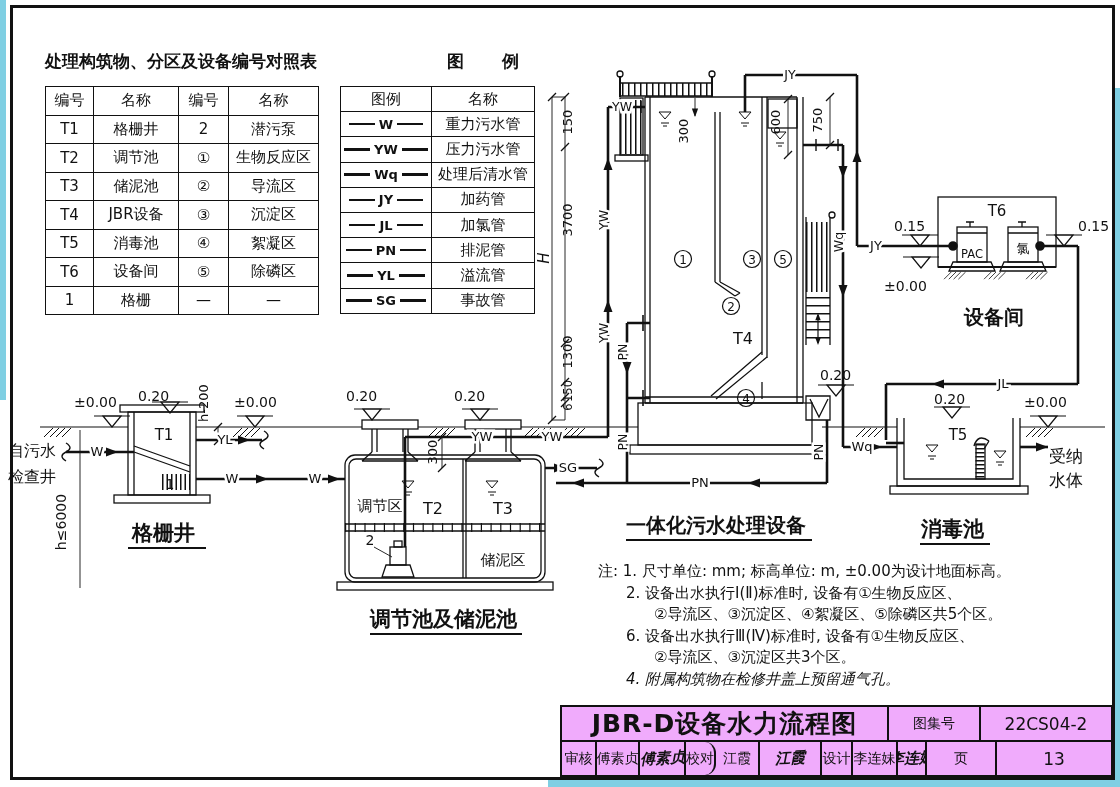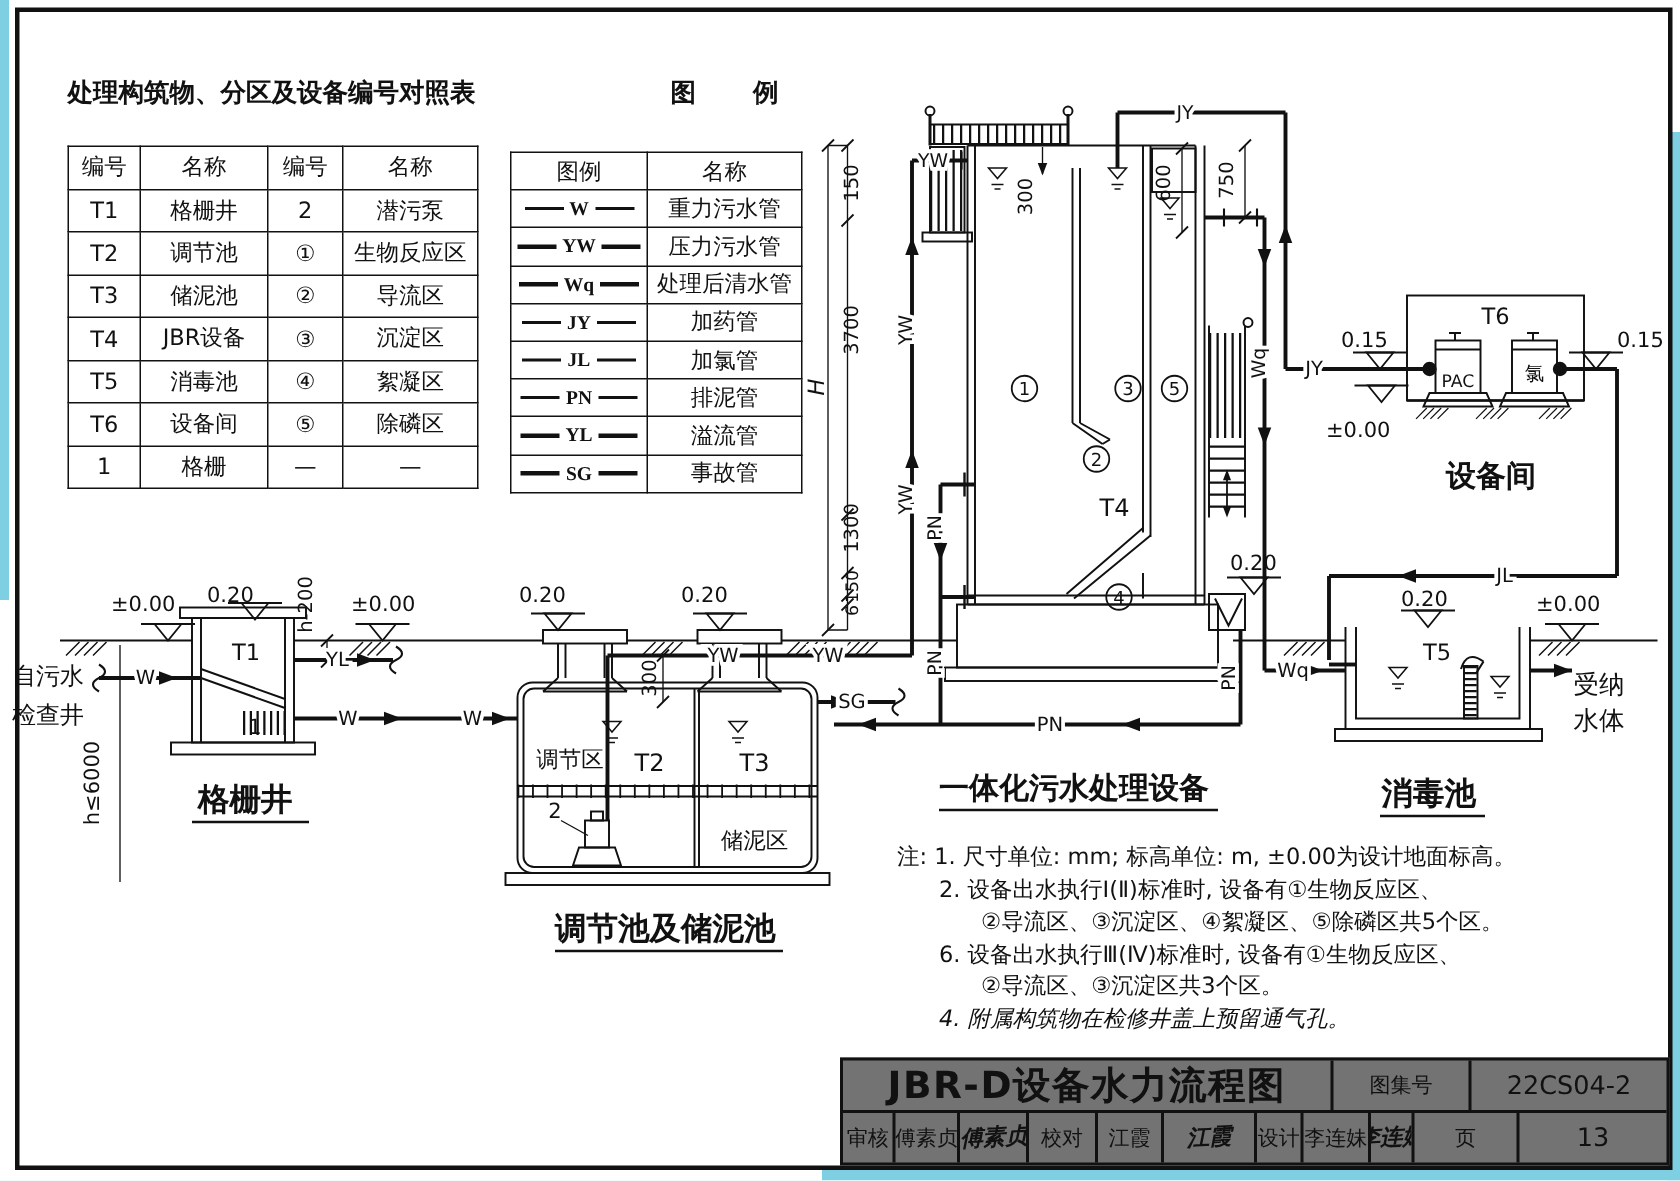--- a/index.html
+++ b/index.html
@@ -16,21 +16,21 @@
   .cmp td,.cmp th{height:27.5px;}
   .lgd td,.lgd th{height:24.2px;}
   .sym{display:flex;align-items:center;justify-content:center;gap:4px;}
   .sym .ln{display:inline-block;height:2.4px;background:#111;width:26px;}
   .sym .cd{font-size:13px;font-weight:bold;}
   
   .notes{position:absolute;left:598px;top:561px;width:440px;font-size:15px;line-height:21.5px;color:#111;}
   .notes div{white-space:nowrap;}
   
   .tb{position:absolute;left:560px;top:705px;width:553px;height:72px;border:2.5px solid #111;
-      box-sizing:border-box;display:flex;flex-direction:column;background:#737373;}
+      box-sizing:border-box;display:flex;flex-direction:column;background:#f0abfc;}
   .tb-row{display:flex;flex:1;min-height:0;}
   .tb-row.top{border-bottom:2px solid #111;}
   .tb-cell{border-right:2px solid #111;display:flex;align-items:center;justify-content:center;
       font-size:14px;white-space:nowrap;overflow:hidden;box-sizing:border-box;}
   .tb-cell:last-child{border-right:none;}
   .tb-title{font-size:25px;font-weight:bold;letter-spacing:1px;}
   .tb-num{font-size:17px;}
   .sig{font-style:italic;font-weight:bold;font-size:15px;transform:rotate(-3deg);}
   svg{position:absolute;left:0;top:0;}
   svg text{font-family:"DejaVu Sans","Liberation Sans",sans-serif;fill:#111;}
@@ -40,21 +40,21 @@
 <body>
 
 <div class="sheet">
   <div class="edge" style="left:0;top:0;width:6px;height:400px;"></div>
   <div class="edge" style="left:1112px;top:88px;width:8px;height:699px;"></div>
   <div class="edge" style="left:548px;top:779px;width:572px;height:8px;"></div>
   <div class="frame"></div>
 
   <div class="tblwrap" style="left:45px;top:50px;">
     <div class="tbl-title">处理构筑物、分区及设备编号对照表</div>
-    <table class="dt cmp" style="width:273px;margin-top:24px;">
+    <table class="dt cmp" style="width:273px;margin-top:13px;">
       <colgroup>
           <col style="width:48px">
           <col style="width:85px">
           <col style="width:50px">
           <col style="width:90px">
         </colgroup>
       <tbody>
           <tr>
             <th>编号</th>
             <th>名称</th>
@@ -102,21 +102,21 @@
             <td>格栅</td>
             <td>—</td>
             <td>—</td>
           </tr>
         </tbody>
     </table>
   </div>
 
   <div class="tblwrap" style="left:340px;top:50px;">
     <div class="tbl-title" style="text-align:right;letter-spacing:16px;padding-left:16px;">图  例</div>
-    <table class="dt lgd" style="width:194px;margin-top:28px;font-family:Liberation Serif, serif;">
+    <table class="dt lgd" style="width:194px;margin-top:13px;">
       <colgroup>
           <col style="width:91px">
           <col style="width:103px">
         </colgroup>
       <tbody>
           <tr>
             <th>图例</th>
             <th>名称</th>
           </tr>
           <tr>
@@ -217,21 +217,21 @@
       <div class="tb-cell tb-title" style="flex:1;">JBR-D设备水力流程图</div>
       <div class="tb-cell" style="width:92px;">图集号</div>
       <div class="tb-cell tb-num" style="width:130px;">22CS04-2</div>
     </div>
     <div class="tb-row">
         <div class="tb-cell" style="width: 35px;">审核</div>
         <div class="tb-cell" style="width: 43px;">傅素贞</div>
         <div class="tb-cell" style="width: 46px;">
           <span class="sig">傅素贞</span>
         </div>
-        <div class="tb-cell" style="width: 46px;">校对</div>
+        <div class="tb-cell" style="width: 30px; border-radius: 11px;">校对</div>
         <div class="tb-cell" style="width: 44px;">江霞</div>
         <div class="tb-cell" style="width: 62px;">
           <span class="sig">江霞</span>
         </div>
         <div class="tb-cell" style="width: 31px;">设计</div>
         <div class="tb-cell" style="width: 45px;">李连妹</div>
         <div class="tb-cell" style="width: 29px;">
           <span class="sig">李连妹</span>
         </div>
         <div class="tb-cell" style="width: 70px;">页</div>

